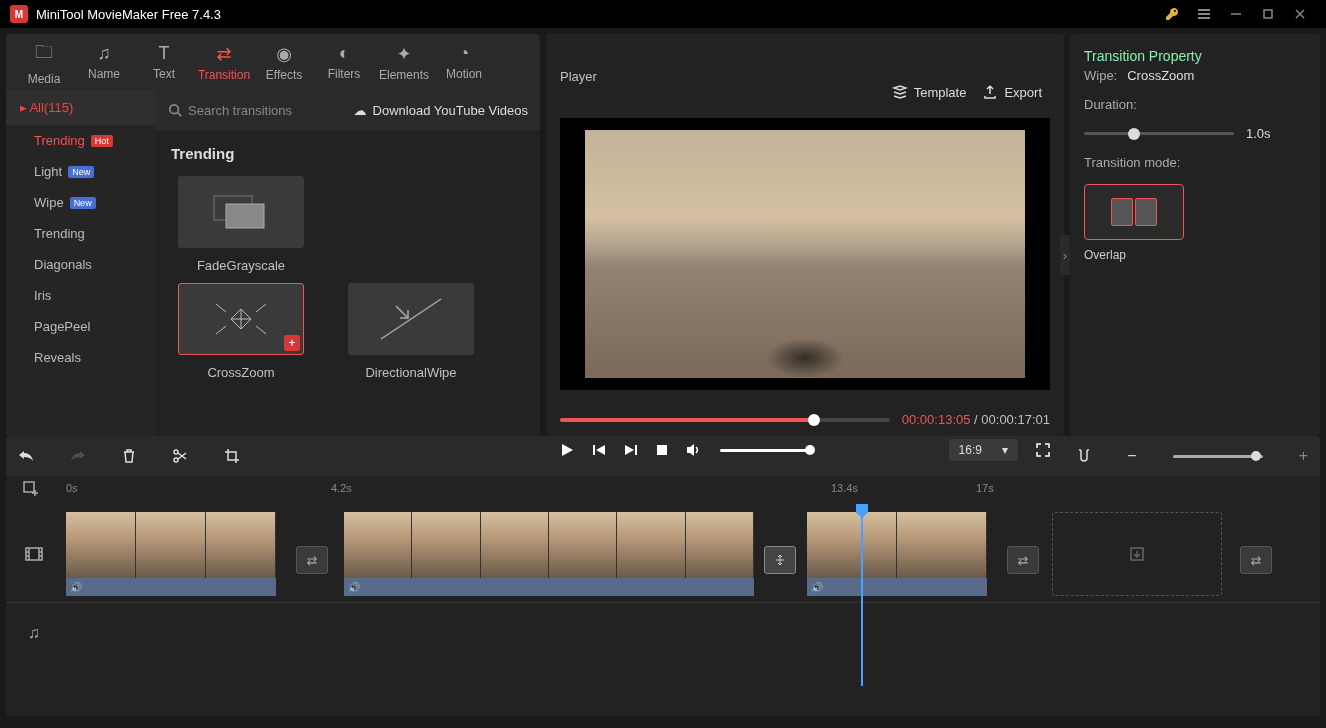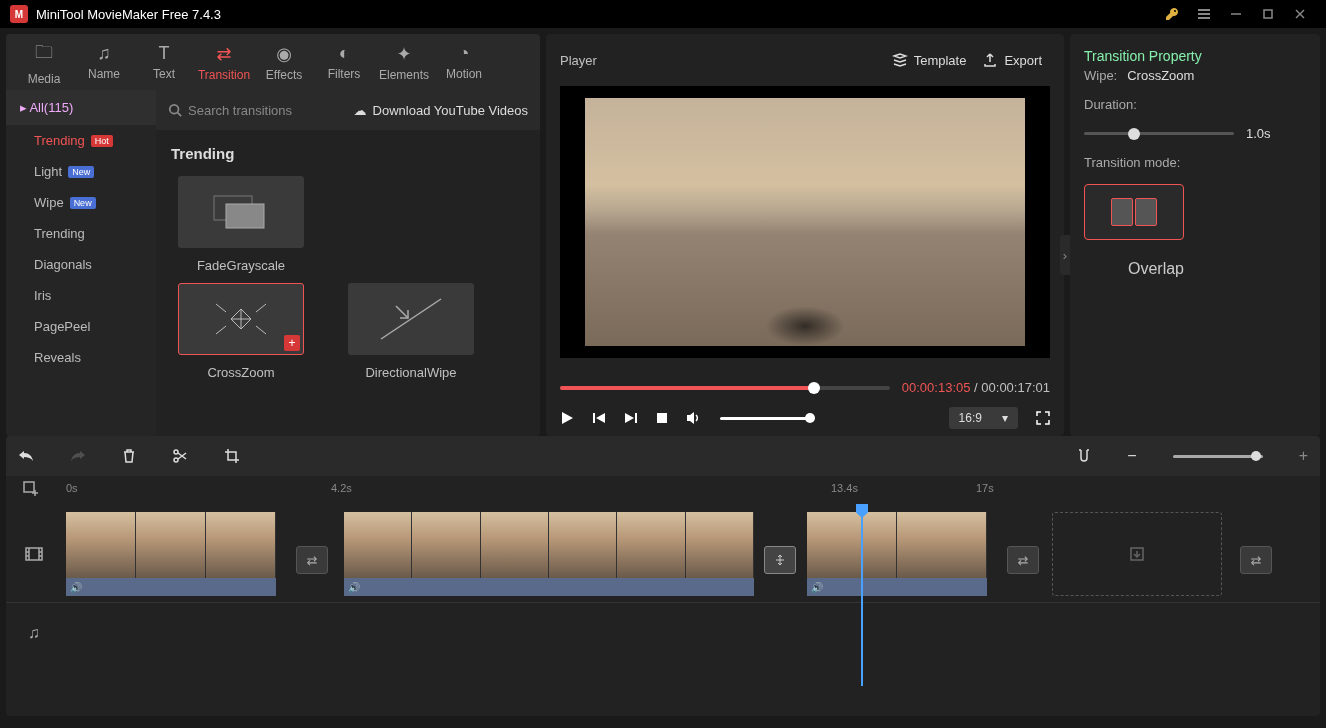--- a/index.html
+++ b/index.html
@@ -11,40 +11,40 @@
 .titlebar .ctrl{width:32px;height:28px;display:flex;align-items:center;justify-content:center;cursor:pointer;color:#888;}
 .titlebar .key{color:#e0b040;}
 .main{display:flex;height:408px;gap:6px;padding:6px 6px 0 6px;background:#1a1a1a;}
 .toolbar{height:56px;background:#2a2a2a;display:flex;align-items:center;padding:0 8px;border-radius:4px 4px 0 0;}
 .tool-btn{width:60px;height:56px;display:flex;flex-direction:column;align-items:center;justify-content:center;cursor:pointer;color:#aaa;font-size:12px;}
 .tool-btn.active{color:#f05454;}
 .tool-btn .ico{font-size:18px;margin-bottom:3px;}
 .left-panel{width:534px;display:flex;flex-direction:column;}
 .browser{flex:1;display:flex;background:#222;border-radius:0 0 4px 4px;overflow:hidden;}
 .cat-sidebar{width:150px;background:#252525;overflow-y:auto;}
-.cat-head{padding:10px 14px;font-size:13px;color:#f0abfc;cursor:pointer;background:#2f2f2f;}
+.cat-head{padding:10px 14px;font-size:13px;color:#ef4444;cursor:pointer;background:#2f2f2f;}
 .cat-item{padding:8px 28px;font-size:13px;color:#bbb;cursor:pointer;display:flex;align-items:center;gap:6px;}
 .cat-item.active{color:#f05454;}
 .badge{font-size:9px;padding:1px 4px;border-radius:2px;color:#fff;}
 .badge.hot{background:#d63838;}
 .badge.new{background:#4a6fd4;}
 .browse-main{flex:1;display:flex;flex-direction:column;background:#222;}
 .browse-head{height:40px;display:flex;align-items:center;padding:0 12px;background:#2a2a2a;}
 .search-box{flex:1;display:flex;align-items:center;gap:6px;color:#888;}
 .browse-grid{flex:1;padding:15px;overflow-y:auto;}
 .grid-title{font-weight:600;font-size:15px;color:#ddd;margin-bottom:14px;}
 .grid-row{display:flex;gap:30px;margin-bottom:10px;}
 .grid-item{width:140px;text-align:center;}
 .thumb{width:126px;height:72px;background:#3a3a3a;border-radius:3px;margin:0 auto 10px;display:flex;align-items:center;justify-content:center;position:relative;border:1px solid transparent;}
 .thumb.selected{border:1px solid #f05454;}
 .thumb .plus-badge{position:absolute;bottom:3px;right:3px;width:16px;height:16px;background:#d63838;color:#fff;display:flex;align-items:center;justify-content:center;font-size:12px;border-radius:2px;}
 .player-panel{flex:1;background:#222;border-radius:4px;display:flex;flex-direction:column;padding:14px;}
 .player-head{display:flex;align-items:center;margin-bottom:14px;}
 .player-head .spacer{flex:1;}
-.pbtn{display:flex;align-items:center;gap:6px;cursor:pointer;color:#ddd;padding:4px 8px;font-size:13px;}
+.pbtn{display:flex;align-items:center;gap:6px;cursor:pointer;color:#ddd;padding:4px 8px;font-size:13px;margin-top:32px;}
 .preview{flex:1;background:#000;display:flex;align-items:center;justify-content:center;padding:12px;}
 .preview-img{width:440px;height:248px;background:linear-gradient(to bottom,#c4b29a 0%,#d4c0a0 35%,#b8a890 45%,#948272 55%,#7a6a5a 100%);position:relative;overflow:hidden;}
 .preview-img::after{content:"";position:absolute;bottom:0;left:50%;transform:translateX(-50%);width:80px;height:40px;background:radial-gradient(ellipse at center,rgba(0,0,0,0.6) 0%,transparent 70%);}
 .seek{display:flex;align-items:center;gap:12px;margin-top:22px;}
 .seek-bar{flex:1;height:4px;background:#444;position:relative;border-radius:2px;}
 .seek-fill{position:absolute;left:0;top:0;height:100%;width:77%;background:#f05454;border-radius:2px;}
 .seek-thumb{position:absolute;left:77%;top:50%;transform:translate(-50%,-50%);width:12px;height:12px;background:#fff;border-radius:50%;}
 .timecode{font-size:13px;}
 .tc-cur{color:#f05454;}
 .controls{display:flex;align-items:center;gap:18px;margin-top:12px;}
@@ -54,21 +54,21 @@
 .aspect{background:#3a3a3a;padding:4px 10px;border-radius:3px;display:flex;align-items:flex-end;gap:20px;color:#ddd;font-size:12px;}
 .prop-panel{width:250px;background:#222;border-radius:4px;padding:14px;position:relative;}
 .prop-title{font-size:14px;color:#86efac;margin-bottom:4px;}
 .prop-row{display:flex;align-items:center;margin-bottom:14px;font-size:13px;}
 .prop-label{color:#aaa;margin-right:10px;}
 .prop-val{color:#ddd;}
 .dur-slider{width:150px;height:3px;background:#555;position:relative;border-radius:2px;margin-right:12px;}
 .dur-thumb{position:absolute;left:33%;top:50%;transform:translate(-50%,-50%);width:12px;height:12px;background:#ddd;border-radius:50%;}
 .mode-box{width:100px;height:56px;border:1px solid #f05454;border-radius:4px;display:flex;align-items:center;justify-content:center;gap:2px;background:#2a2a2a;}
 .mode-box .half{width:22px;height:28px;background:#555;border:1px solid #f05454;border-radius:2px;}
-.mode-label{text-align:right;font-size:16px;margin-top:20px;color:#ccc;width:100px;}
+.mode-label{text-align:left;font-size:12px;margin-top:8px;color:#ccc;width:100px;}
 .prop-actions{display:flex;gap:10px;margin-top:24px;}
 .btn{flex:1;padding:8px;text-align:center;border-radius:3px;cursor:pointer;font-size:13px;}
 .btn.reset{background:#3a3a3a;color:#888;}
 .btn.apply{background:#4a4a4a;color:#fff;}
 .timeline-area{height:286px;background:#1a1a1a;padding:0 6px 6px;}
 .tl-toolbar{height:40px;background:#2a2a2a;display:flex;align-items:center;padding:0 12px;gap:36px;border-radius:4px 4px 0 0;}
 .tl-toolbar .spacer{flex:1;}
 .tl-btn{color:#aaa;cursor:pointer;font-size:14px;}
 .zoom-bar{width:90px;height:3px;background:#aaa;position:relative;border-radius:2px;}
 .zoom-thumb{position:absolute;right:2px;top:50%;transform:translate(0,-50%);width:10px;height:10px;background:#ddd;border-radius:50%;}

